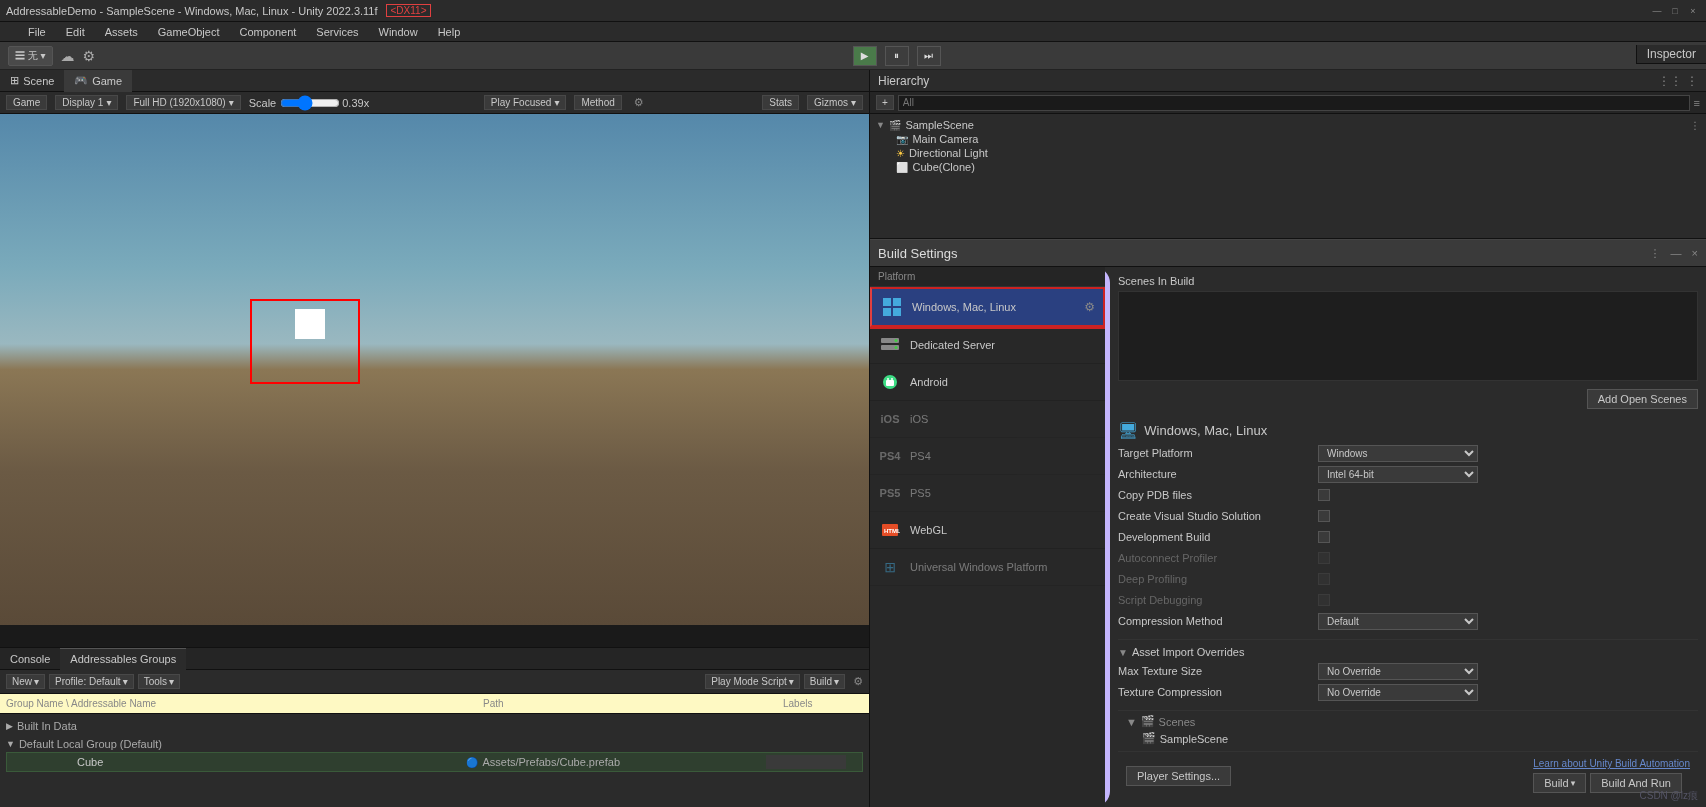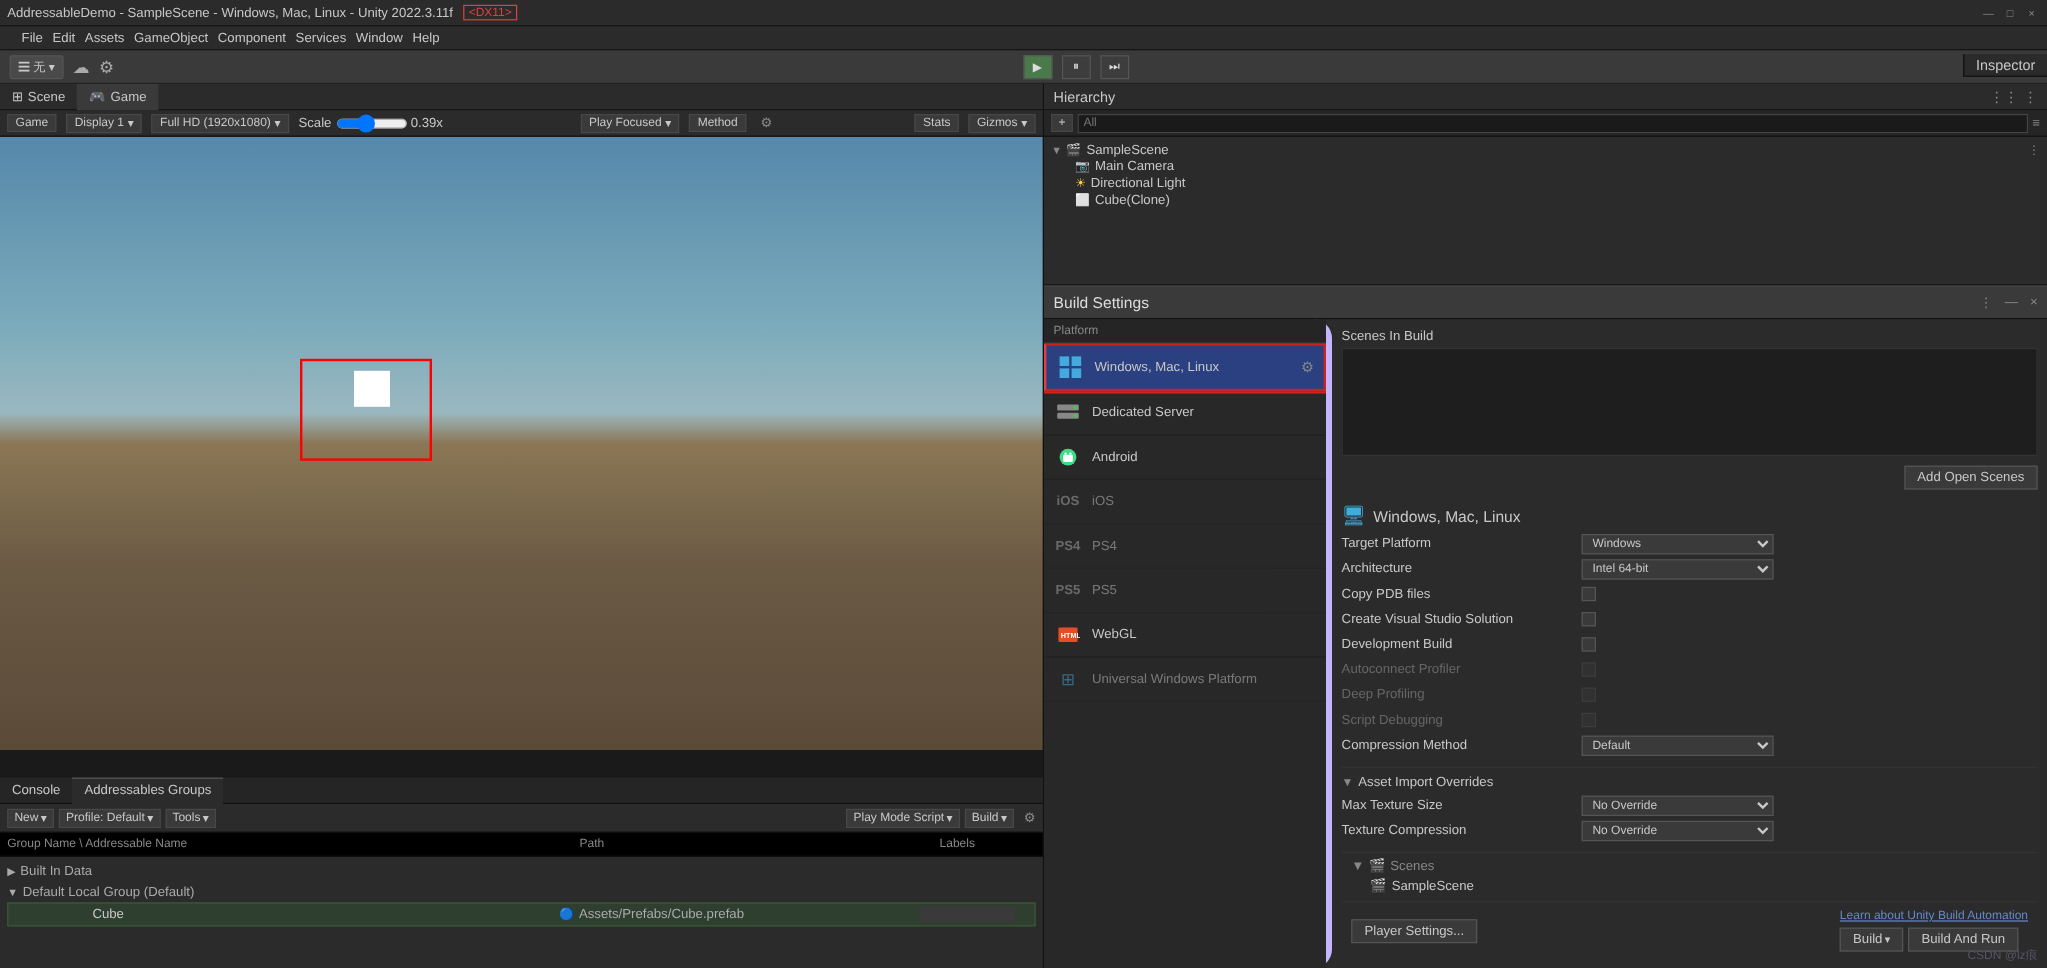--- a/index.html
+++ b/index.html
@@ -35,21 +35,22 @@
       font-size: 10px;
     }
     .title-spacer { flex: 1; }
 
     
     #menu-bar {
       background: #2b2b2b;
       height: 20px;
       display: flex;
       align-items: center;
-      padding: 0 14px;
+      padding: 0 24px;
+      gap: 12px;
       border-bottom: 1px solid #111;
     }
     .menu-item {
       font-size: 11px;
       color: #c8c8c8;
       cursor: pointer;
       padding: 0 4px;
     }
 
     
@@ -209,21 +210,21 @@
 
     #addressables-content {
       flex: 1;
       display: flex;
       flex-direction: column;
     }
     #addr-header {
       display: flex;
       align-items: center;
       height: 20px;
-      background: #000000;
+      background: #fef9c3;
       border-bottom: 1px solid #111;
       padding: 0 6px;
       font-size: 10px;
       color: #888;
     }
     .addr-col-name { flex: 1; }
     .addr-col-path { width: 300px; }
     .addr-col-labels { width: 80px; }
 
     #addr-rows {

